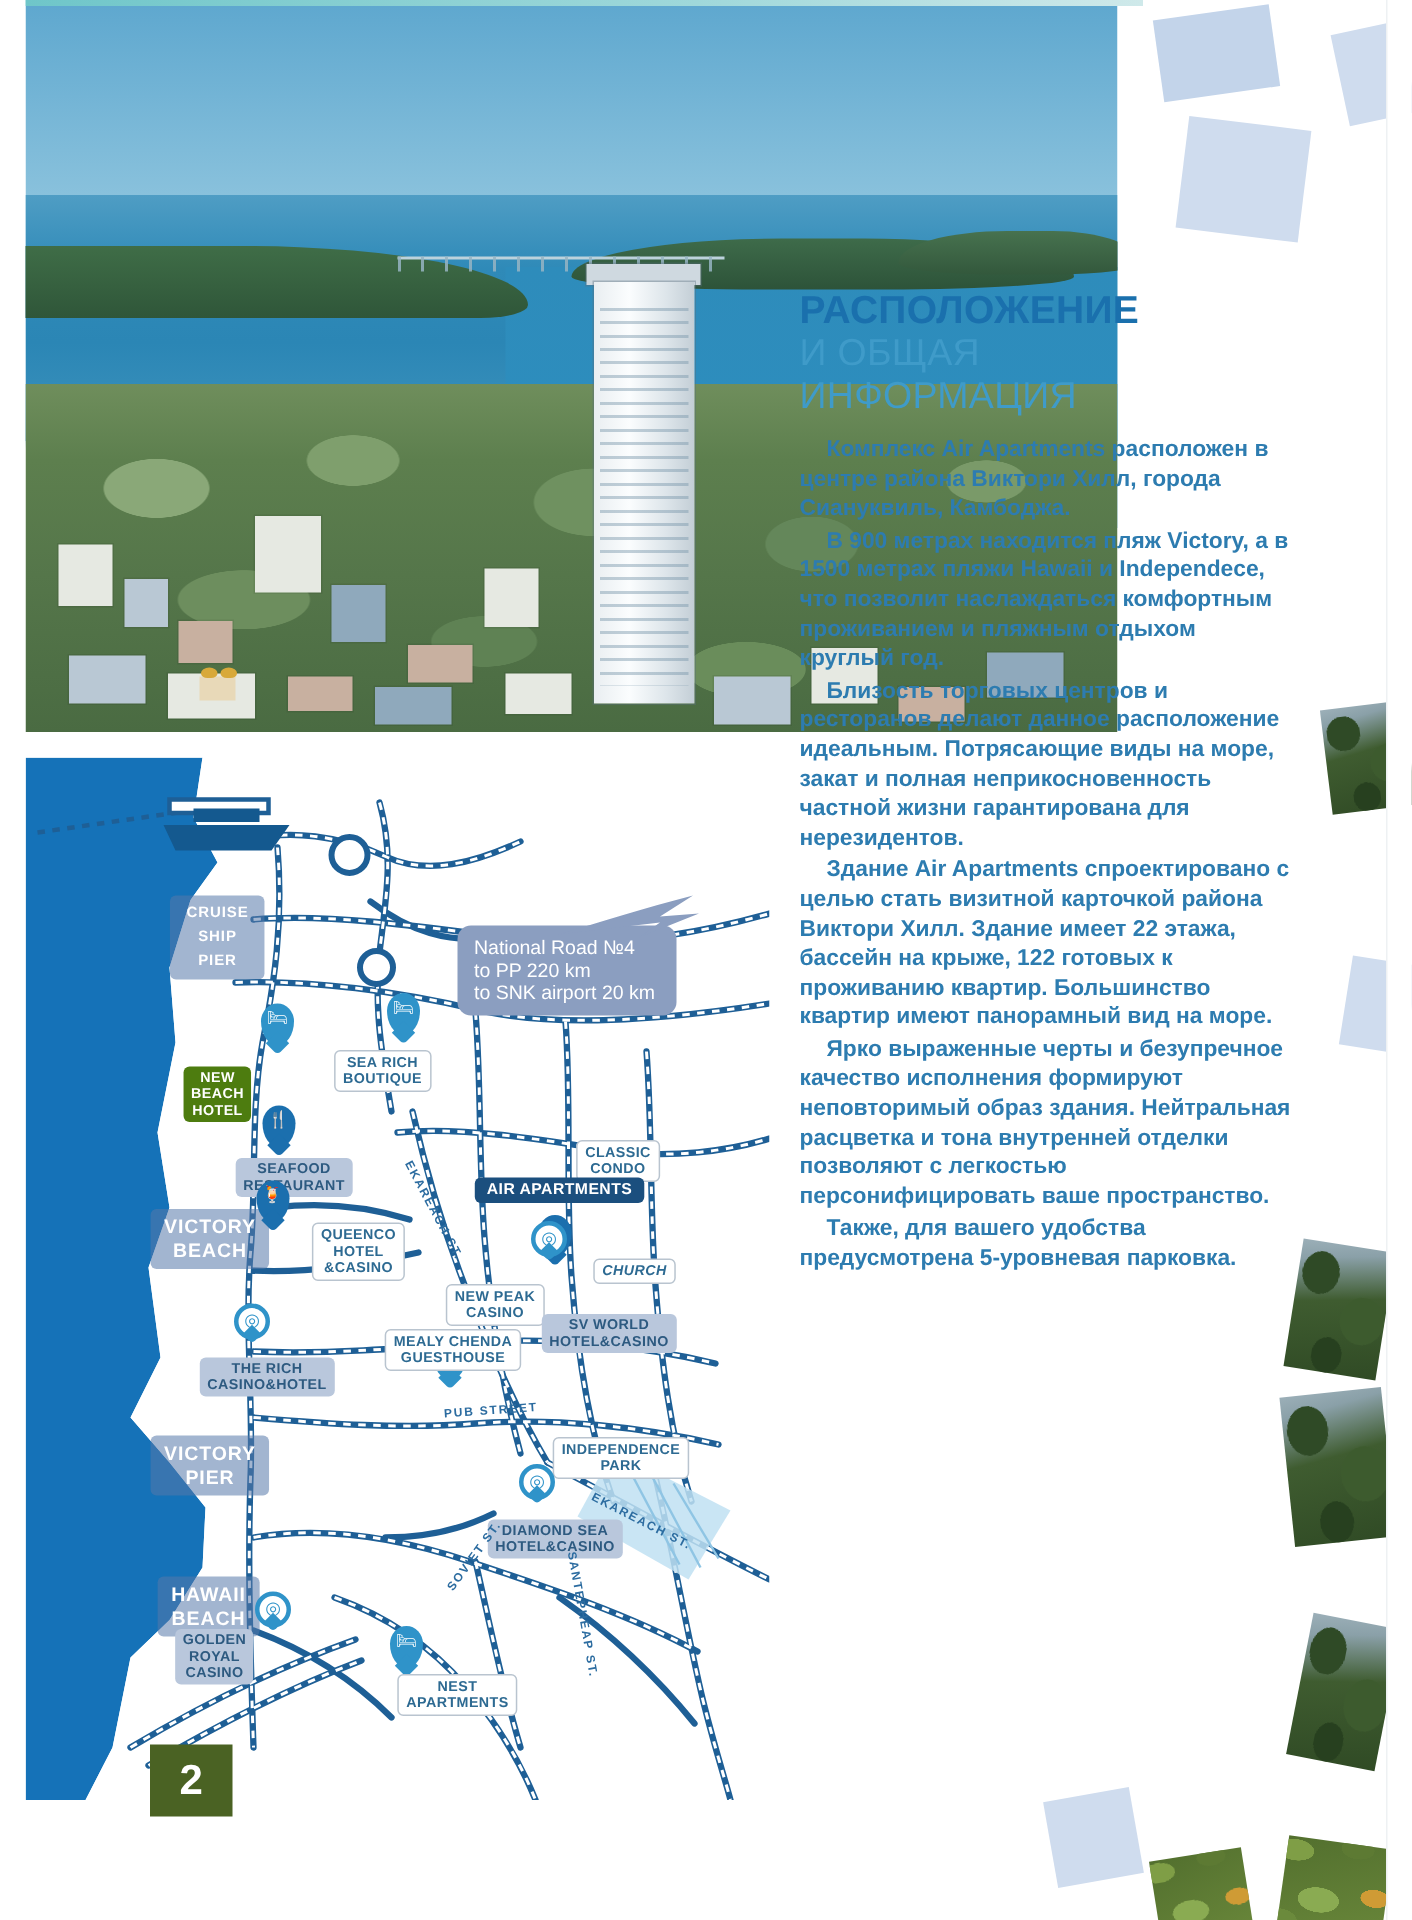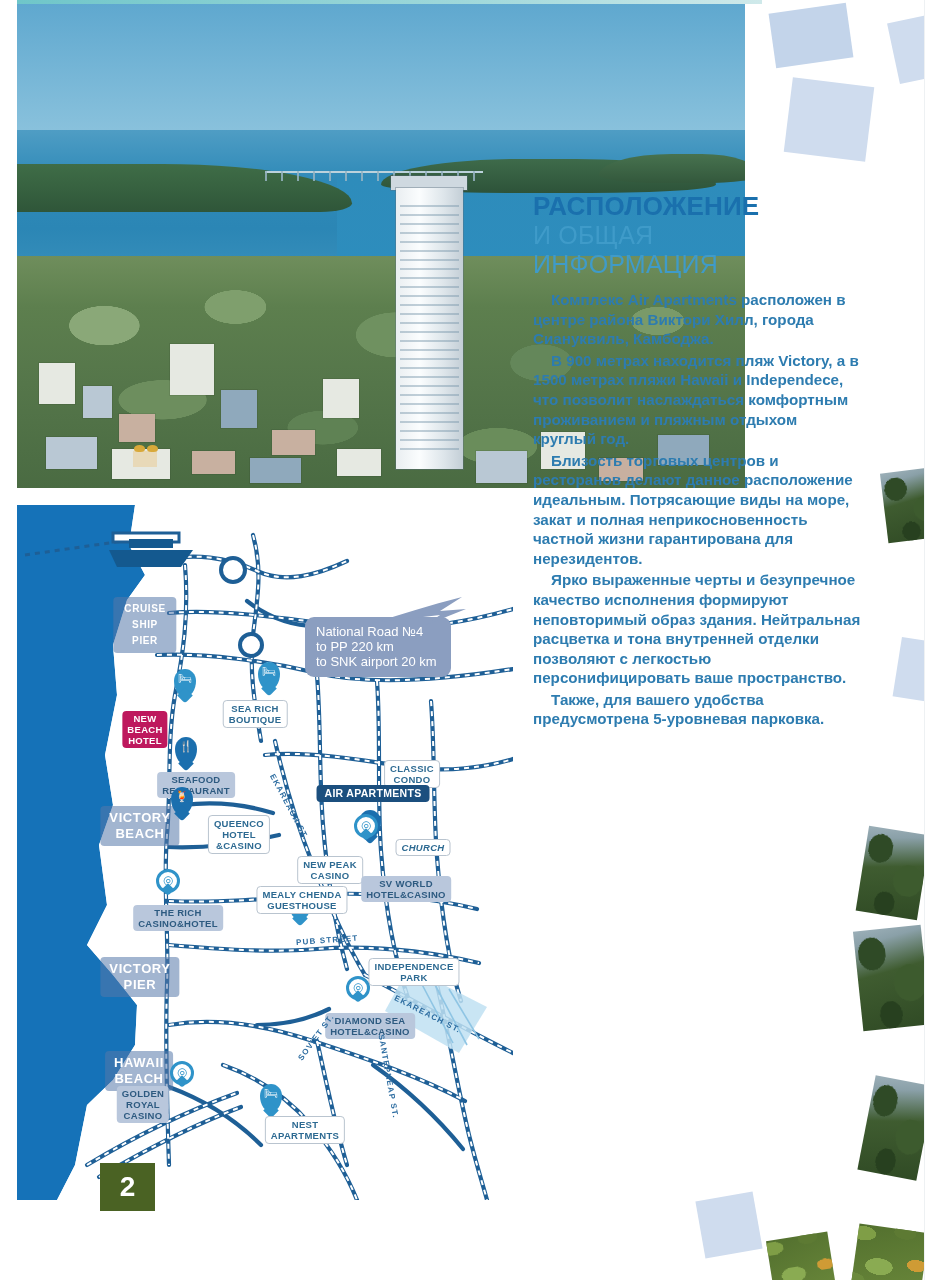--- a/index.html
+++ b/index.html
@@ -77,21 +77,21 @@
   .pin.ring { background:#fff; border:3px solid #2f93c9; border-radius:50%; width:24px; height:24px; }
   .pin.ring::after { background:#2f93c9; width:9px; height:9px; top:72%; }
   .pin .gl { position:absolute; left:0; right:0; top:4px; text-align:center; color:#fff;
          font-size:11px; line-height:12px; font-family:"DejaVu Sans", sans-serif; }
   .pin.ring .gl { color:#2f93c9; top:2px; font-size:12px; }
 
   .lbl { position:absolute; transform:translate(-50%,0);
          font-size:9.5px; font-weight:700; letter-spacing:.3px; line-height:11px;
          text-align:center; white-space:pre-line; padding:2px 5px; border-radius:4px; }
   .lbl.box { background:#ffffff; border:1px solid #b9c4cf; color:#2d6a92; }
-  .lbl.tint { background:#be185d; color:#ffffff; border:none; }
+  .lbl.tint { background:#4d7c0f; color:#ffffff; border:none; }
   .lbl.tint2 { background:#b9c7dc; color:#2d5a80; border:none; }
   .lbl.sea { background:rgba(86,120,170,.55); color:#ffffff; border:none; }
   .lbl.dark { background:#1b4f7e; color:#ffffff; border:none; font-size:10.5px; padding:3px 8px; }
 
   .callout { position:absolute; background:#8b9ec0; color:#fff; border-radius:9px;
              padding:7px 11px 8px; font-size:13px; line-height:15px; white-space:pre-line;
              font-family:"Liberation Sans", sans-serif; }
 
   .street { position:absolute; color:#2c6ca0; font-size:8px; font-weight:700;
             letter-spacing:1.2px; white-space:nowrap; transform-origin:left center; }
@@ -380,20 +380,21 @@
   <div class="pagenum">2</div>
 
   <div class="col">
     <div class="h1">РАСПОЛОЖЕНИЕ</div>
     <div class="h2">И ОБЩАЯ</div>
     <div class="h2">ИНФОРМАЦИЯ</div>
     <div class="body">
       <p>Комплекс Air Apartments расположен в центре района Виктори Хилл, города Сиануквиль, Камбоджа.</p>
       <p>В 900 метрах находится пляж Victory, а в 1500 метрах пляжи Hawaii и Independece, что позволит наслаждаться комфортным проживанием и пляжным отдыхом круглый год.</p>
       <p>Близость торговых центров и ресторанов делают данное расположение идеальным. Потрясающие виды на море, закат и полная неприкосновенность частной жизни гарантирована для нерезидентов.</p>
+      <p>Здание Air Apartments спроектировано с целью стать визитной карточкой района Виктори Хилл. Здание имеет 22 этажа, бассейн на крыже, 122 готовых к проживанию квартир. Большинство квартир имеют панорамный вид на море.</p>
       <p>Ярко выраженные черты и безупречное качество исполнения формируют неповторимый образ здания. Нейтральная расцветка и тона внутренней отделки позволяют с легкостью персонифицировать ваше пространство.</p>
       <p>Также, для вашего удобства предусмотрена 5-уровневая парковка.</p>
     </div>
   </div>
 
   <div class="tile blue" style="left:772px; top:8px; width:78px; height:55px; transform:rotate(-8deg);"></div>
   <div class="tile blue2" style="left:788px; top:82px; width:82px; height:75px; transform:rotate(7deg);"></div>
   <div class="tile blue2" style="left:893px; top:18px; width:46px; height:62px; transform:rotate(-12deg);"></div>
   <div class="tile blue2" style="left:700px; top:1196px; width:58px; height:58px; transform:rotate(-10deg);"></div>
   <div class="tile blue2" style="left:897px; top:640px; width:44px; height:60px; transform:rotate(9deg);"></div>

